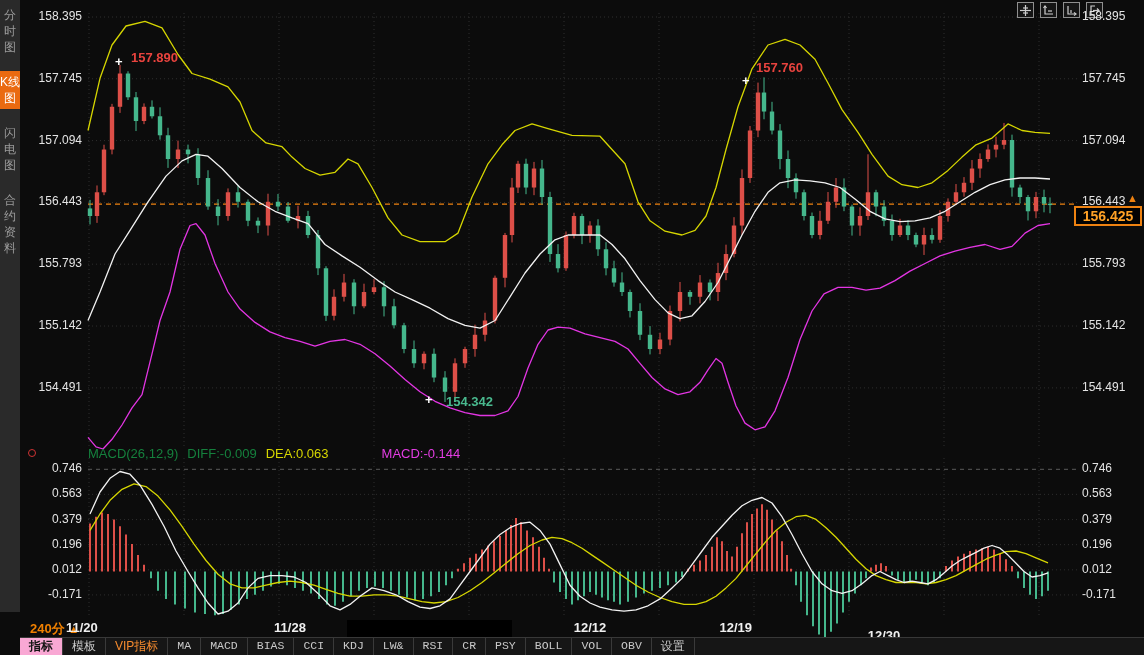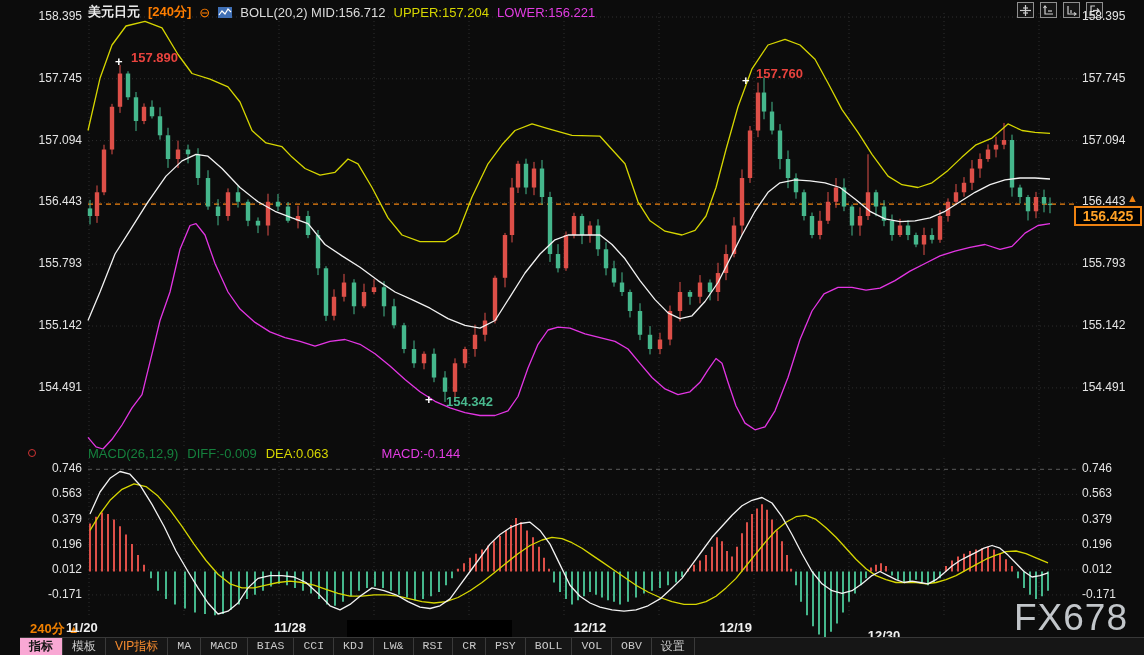--- a/index.html
+++ b/index.html
@@ -473,35 +473,27 @@
       <line x1="1018" y1="571.5" x2="1018" y2="578.35" stroke="#45b78c" stroke-width="2"></line>
       <line x1="1024" y1="571.5" x2="1024" y2="587.94" stroke="#45b78c" stroke-width="2"></line>
       <line x1="1030" y1="571.5" x2="1030" y2="594.79" stroke="#45b78c" stroke-width="2"></line>
       <line x1="1036" y1="571.5" x2="1036" y2="598.9" stroke="#45b78c" stroke-width="2"></line>
       <line x1="1042" y1="571.5" x2="1042" y2="596.16" stroke="#45b78c" stroke-width="2"></line>
       <line x1="1048" y1="571.5" x2="1048" y2="590.68" stroke="#45b78c" stroke-width="2"></line>
       <polyline points="90,530.4 100,514.0 110,500.3 122,489.3 134,483.8 146,486.6 158,496.1 170,509.9 182,526.3 194,544.1 206,560.5 218,574.2 230,583.8 242,587.9 254,587.9 266,585.2 278,582.5 290,581.1 302,582.5 314,585.2 326,589.3 338,593.4 350,596.2 362,596.2 374,594.8 386,594.8 398,596.2 410,598.9 422,601.6 434,603.0 446,601.6 458,597.5 470,590.7 482,582.5 494,572.9 506,563.3 518,553.7 530,545.5 542,540.0 552,537.3 562,538.6 572,542.7 582,548.2 592,555.1 602,561.9 612,568.8 624,577.0 636,585.2 648,592.0 660,597.5 672,601.6 684,604.4 696,604.4 706,601.6 716,596.2 726,587.9 736,578.4 746,566.0 756,553.7 766,541.4 776,530.4 786,522.2 796,516.7 806,515.3 816,519.4 826,527.7 836,537.3 846,548.2 856,559.2 866,568.8 876,575.6 886,579.7 896,582.5 906,582.5 916,582.5 926,583.8 936,582.5 946,579.7 956,575.6 966,570.1 976,564.6 986,559.2 996,555.1 1006,551.6 1016,551.0 1026,553.7 1036,557.8 1048,562.9" fill="none" stroke="#d6d600" stroke-width="1.3" stroke-linejoin="round"></polyline>
       <polyline points="90,514.0 100,492.0 110,478.3 120,471.5 130,474.2 140,485.2 152,504.4 164,526.3 176,551.0 188,571.5 198,587.9 208,603.0 218,614.0 228,611.2 238,603.0 248,587.9 258,578.4 270,575.6 282,575.6 294,577.0 306,582.5 318,593.4 330,605.8 340,609.9 350,604.4 360,596.2 372,587.9 384,590.7 396,594.8 408,601.6 420,607.1 430,608.5 440,605.8 450,598.9 460,585.2 470,571.5 480,557.8 490,544.1 500,534.5 510,527.7 520,523.5 530,522.2 540,530.4 550,544.1 560,564.6 570,585.2 580,596.2 590,603.0 600,607.1 612,609.9 624,611.2 636,609.9 648,605.8 660,598.9 672,587.9 682,578.4 692,564.6 702,551.0 712,537.3 722,526.3 732,515.3 742,505.7 752,500.3 762,497.5 772,503.0 782,516.7 792,534.5 802,553.7 812,571.5 822,583.8 832,590.7 842,593.4 852,590.7 862,583.8 872,575.6 880,571.5 888,575.6 896,579.7 904,582.5 912,581.1 920,582.5 928,583.8 936,579.7 944,572.9 952,566.0 960,560.5 968,556.4 976,552.3 984,548.2 992,545.5 1000,548.2 1008,555.1 1016,563.3 1024,571.5 1032,577.0 1040,575.6 1048,572.9" fill="none" stroke="#f2f2f2" stroke-width="1.3" stroke-linejoin="round"></polyline>
     </svg>
 
-
-  <div class="header">
-    <span class="sym">美元日元</span>
-    <span class="tf">[240分]</span>
-    <span class="minus">⊖</span>
-    <span class="chartico">
-      <svg width="14" height="11">
-          <rect x="0" y="0" width="14" height="11" fill="#3f6fb5"></rect>
-          <polyline points="1,8 4,4 7,7 10,2 13,5" stroke="#ffffff" stroke-width="1.2" fill="none"></polyline>
-        </svg>
-    </span>
-    <span class="boll">BOLL(20,2) MID:156.712</span>
-    <span class="upper">UPPER:157.204</span>
-    <span class="lower">LOWER:156.221</span>
+  <div class="sidebar">
+    <div class="sitem">分时图</div>
+    <div class="sitem active">K线图</div>
+    <div class="sitem">闪电图</div>
+    <div class="sitem">合约资料</div>
   </div>
+
 
   <div class="ticons">
     <span class="ticon">
       <svg width="11" height="11">
           <line x1="5.5" y1="0" x2="5.5" y2="11"></line>
           <line x1="0" y1="5.5" x2="11" y2="5.5"></line>
           <line x1="3" y1="3" x2="8" y2="3"></line>
           <line x1="3" y1="8" x2="8" y2="8"></line>
         </svg>
     </span>
@@ -531,37 +523,36 @@
   <div class="mlegend">
     <span class="t">MACD(26,12,9)</span>
     <span class="t">DIFF:-0.009</span>
     <span class="dea">DEA:0.063</span>
     <span class="mac">MACD:-0.144</span>
   </div>
 
   <div class="cross" style="left:115px;top:54px">+</div>
   <div class="ann red" style="left:131px;top:50px">157.890</div>
   <div class="cross" style="left:742px;top:73px">+</div>
-  <div class="ann red" style="left:756px;top:66px">157.760</div>
+  <div class="ann red" style="left:756px;top:60px">157.760</div>
   <div class="cross" style="left:425px;top:392px">+</div>
   <div class="ann green" style="left:446px;top:394px">154.342</div>
 
   <div class="badge">156.425</div>
   <div class="barrow">▲</div>
 
   <div class="rdot"></div>
 
   <div class="period">
     <span>240分</span>
     <span class="pa">▲</span>
   </div>
 
   <div class="blackout"></div>
 
-  <div class="wm">FX678</div>
 
   <div class="toolbar">
     <span class="tab active">指标</span>
     <span class="tab">模板</span>
     <span class="tab vip">VIP指标</span>
     <span class="tab mono">MA</span>
     <span class="tab mono">MACD</span>
     <span class="tab mono">BIAS</span>
     <span class="tab mono">CCI</span>
     <span class="tab mono">KDJ</span>

